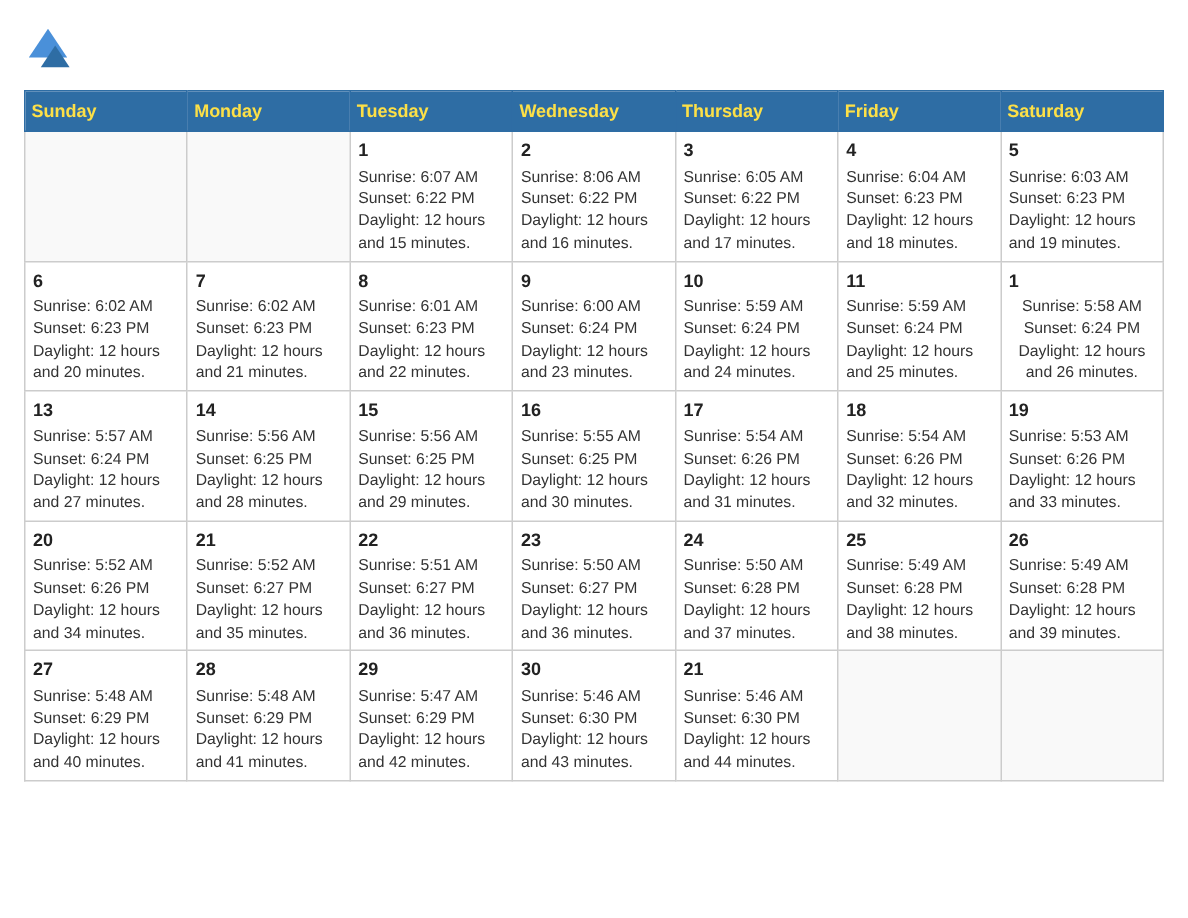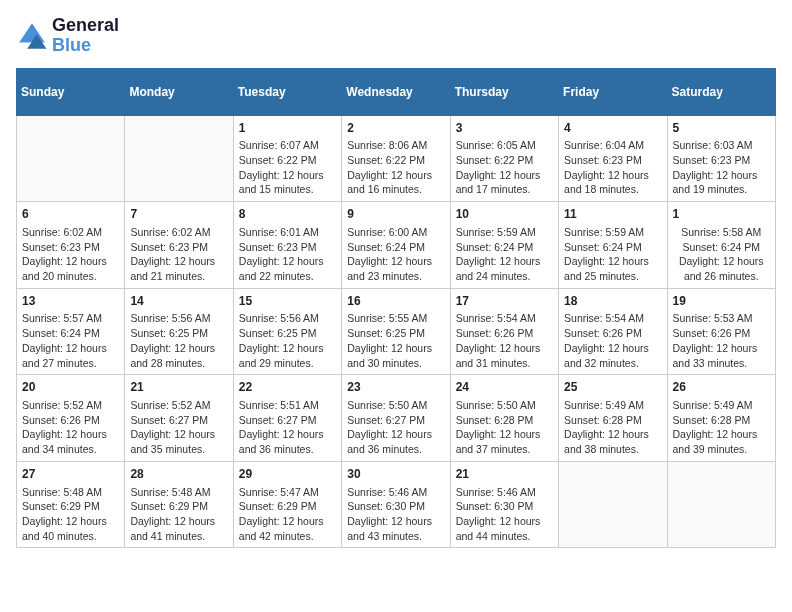--- a/index.html
+++ b/index.html
@@ -44,22 +44,22 @@
       color: #333;
       margin-top: 2px;
     }
     table {
       width: 100%;
       border-collapse: collapse;
       font-size: 11px;
     }
     thead tr th {
       background: #2e6da4;
-      color: #ffffff;
-      padding: 16px 4px;
+      color: #fde047;
+      padding: 6px 4px;
       text-align: left;
       font-size: 12px;
       font-weight: bold;
       border: 1px solid #2e6da4;
     }
     tbody tr td {
       border: 1px solid #ccc;
       vertical-align: top;
       padding: 4px 5px;
       height: 78px;
@@ -83,24 +83,20 @@
   </style>
 </head>
 <body>
 
 <div class="header">
   <div class="logo">
     <svg class="logo-icon" viewBox="0 0 40 40">
       <polygon points="20,4 36,28 4,28" fill="#4a90d9"></polygon>
       <polygon points="26,18 38,36 14,36" fill="#2e6da4"></polygon>
     </svg>
-    <div class="logo-text">
-      <div>General</div>
-      <div><span>Blue</span></div>
-    </div>
   </div>
   <div class="title-block">
     <div class="month-title"></div>
     <div class="subtitle"></div>
   </div>
 </div>
 
 <table>
   <thead>
     <tr>

